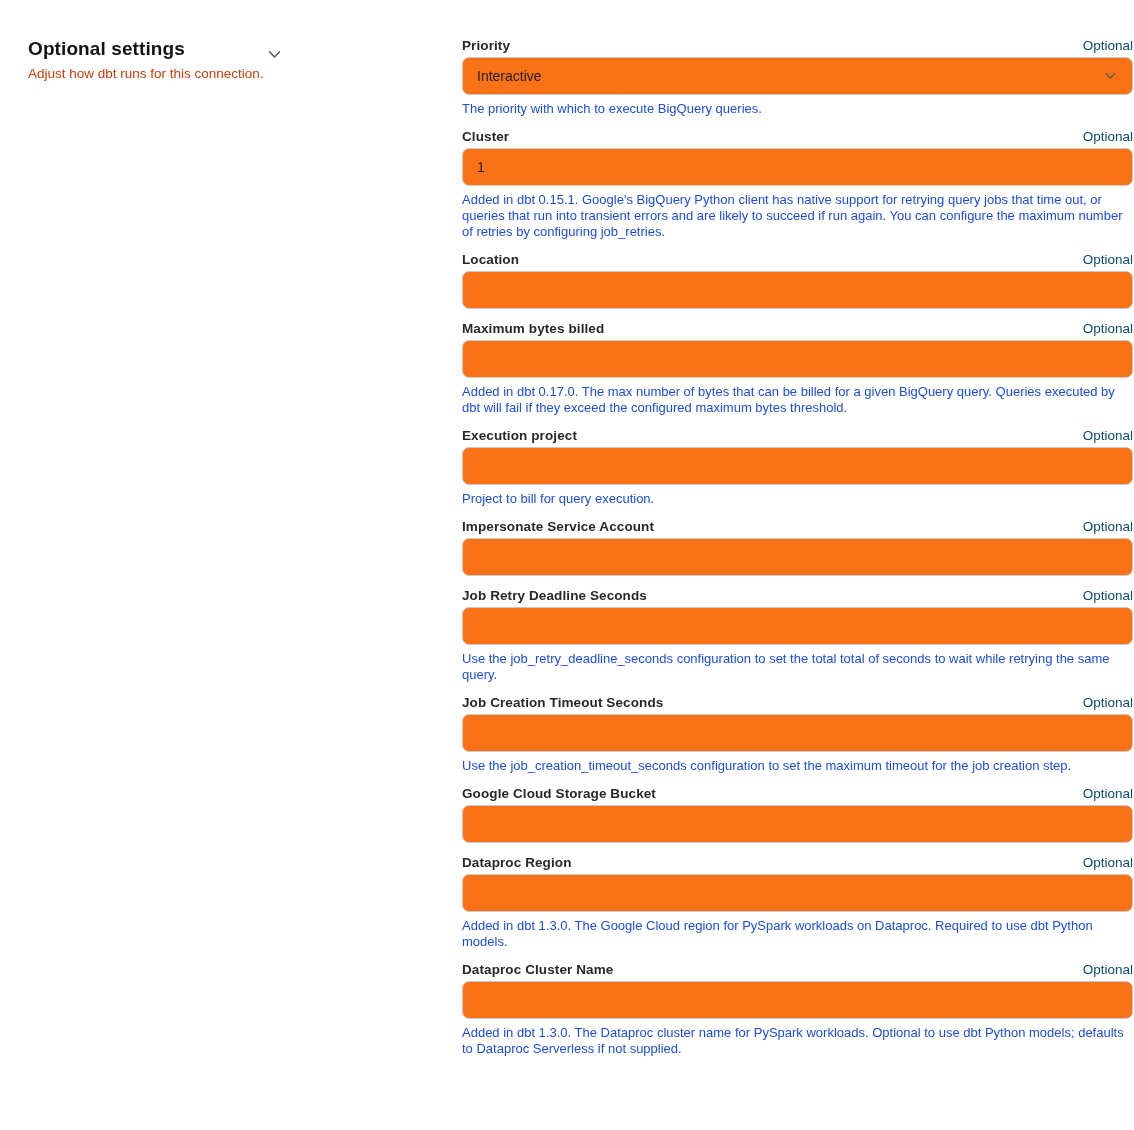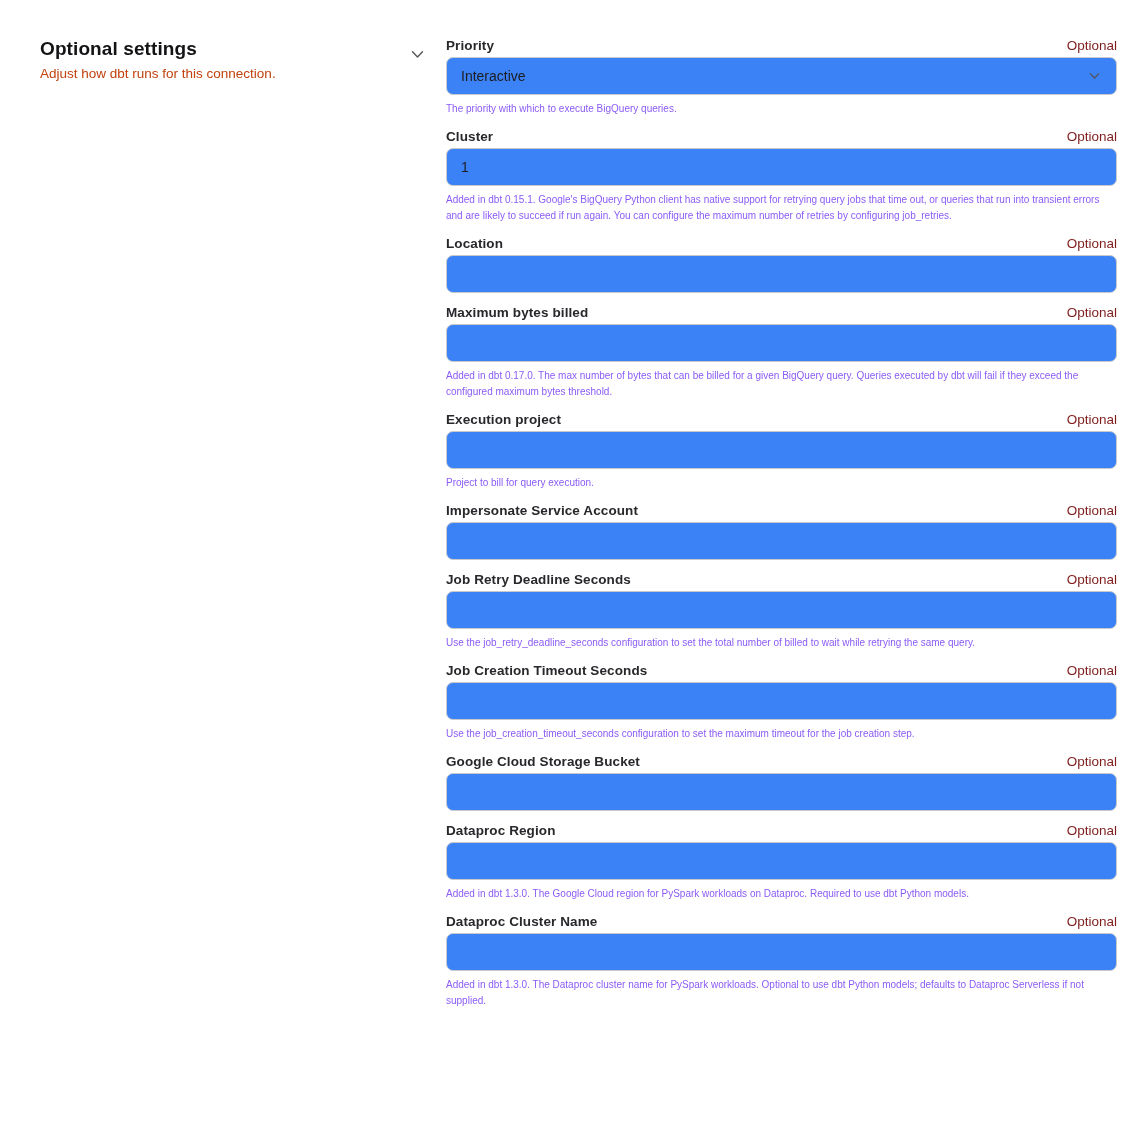--- a/index.html
+++ b/index.html
@@ -12,23 +12,21 @@
   .page {
     display: flex;
     align-items: flex-start;
     padding: 37px 29px 0 28px;
   }
   
   .left-col {
     width: 406px;
     flex: none;
     display: flex;
-    justify-content: space-between;
     align-items: flex-start;
-    margin-left: 12px;
   }
   .section-title {
     font-size: 19px;
     line-height: 23px;
     font-weight: 700;
     color: #131316;
     letter-spacing: 0.1px;
   }
   .section-subtitle {
     margin-top: 5px;
@@ -41,67 +39,68 @@
     border: none;
     cursor: pointer;
     padding: 4px;
     margin: 9px 18px 0 0;
     line-height: 0;
   }
   
   .form-col {
     width: 671px;
     flex: none;
+    margin-left: 28px;
   }
   .field { margin-bottom: 11px; }
   .field-head {
     display: flex;
     justify-content: space-between;
     align-items: baseline;
     margin-bottom: 3px;
   }
   .field-label {
     font-size: 13.5px;
     line-height: 17px;
     font-weight: 600;
     color: #28282c;
     letter-spacing: 0.1px;
   }
   .optional-tag {
     font-size: 13.5px;
     line-height: 17px;
     font-weight: 400;
-    color: #7f1d1d;
+    color: #0c4a6e;
   }
   .control-wrap { position: relative; }
   .text-input, .select-box {
     width: 100%;
     height: 38px;
     border: 1px solid #c9c9cc;
     border-radius: 7px;
-    background: #3b82f6;
+    background: #f97316;
     font-family: "Liberation Sans", "DejaVu Sans", sans-serif;
     font-size: 14px;
     color: #1d1d20;
     padding: 0 14px;
     outline: none;
   }
   .select-box {
     display: flex;
     align-items: center;
     justify-content: space-between;
     cursor: pointer;
   }
   .select-value { font-size: 14px; color: #1d1d20; }
   .select-chevron { line-height: 0; margin-right: 2px; }
   .helper {
     margin-top: 6px;
-    font-size: 10px;
+    font-size: 13px;
     line-height: 16px;
-    color: #8b5cf6;
+    color: #1d4ed8;
   }
 </style>
 </head>
 <body>
 
 <div class="page">
 
   <div class="left-col">
     <div>
       <div class="section-title">Optional settings</div>
@@ -197,21 +196,21 @@
 
     <div class="field">
       <div class="field-head">
         <span class="field-label">Job Retry Deadline Seconds</span>
         <span class="optional-tag">Optional</span>
       </div>
       <div class="control-wrap">
         
         <input class="text-input" type="text" value="" style="">
       </div>
-      <p class="helper">Use the job_retry_deadline_seconds configuration to set the total number of billed to wait while retrying the same query.</p>
+      <p class="helper">Use the job_retry_deadline_seconds configuration to set the total total of seconds to wait while retrying the same query.</p>
     </div>
 
     <div class="field">
       <div class="field-head">
         <span class="field-label">Job Creation Timeout Seconds</span>
         <span class="optional-tag">Optional</span>
       </div>
       <div class="control-wrap">
         
         <input class="text-input" type="text" value="" style="">

